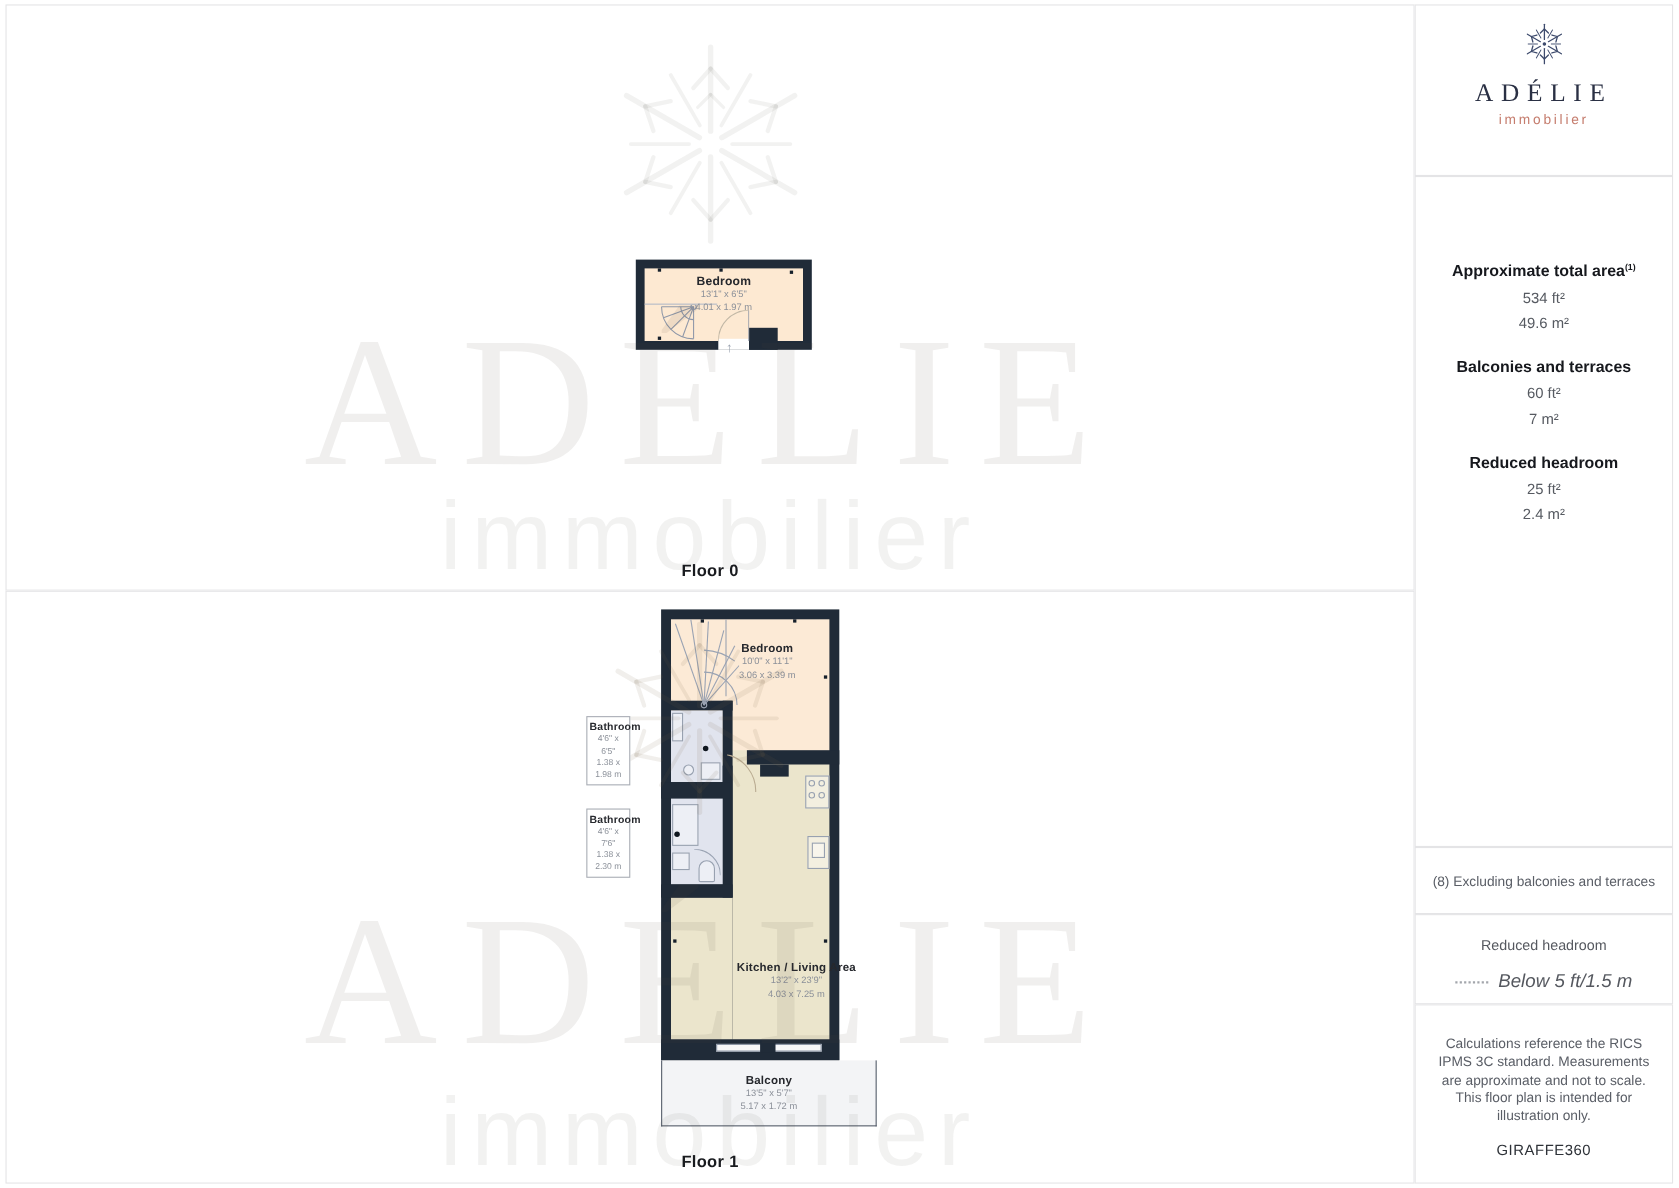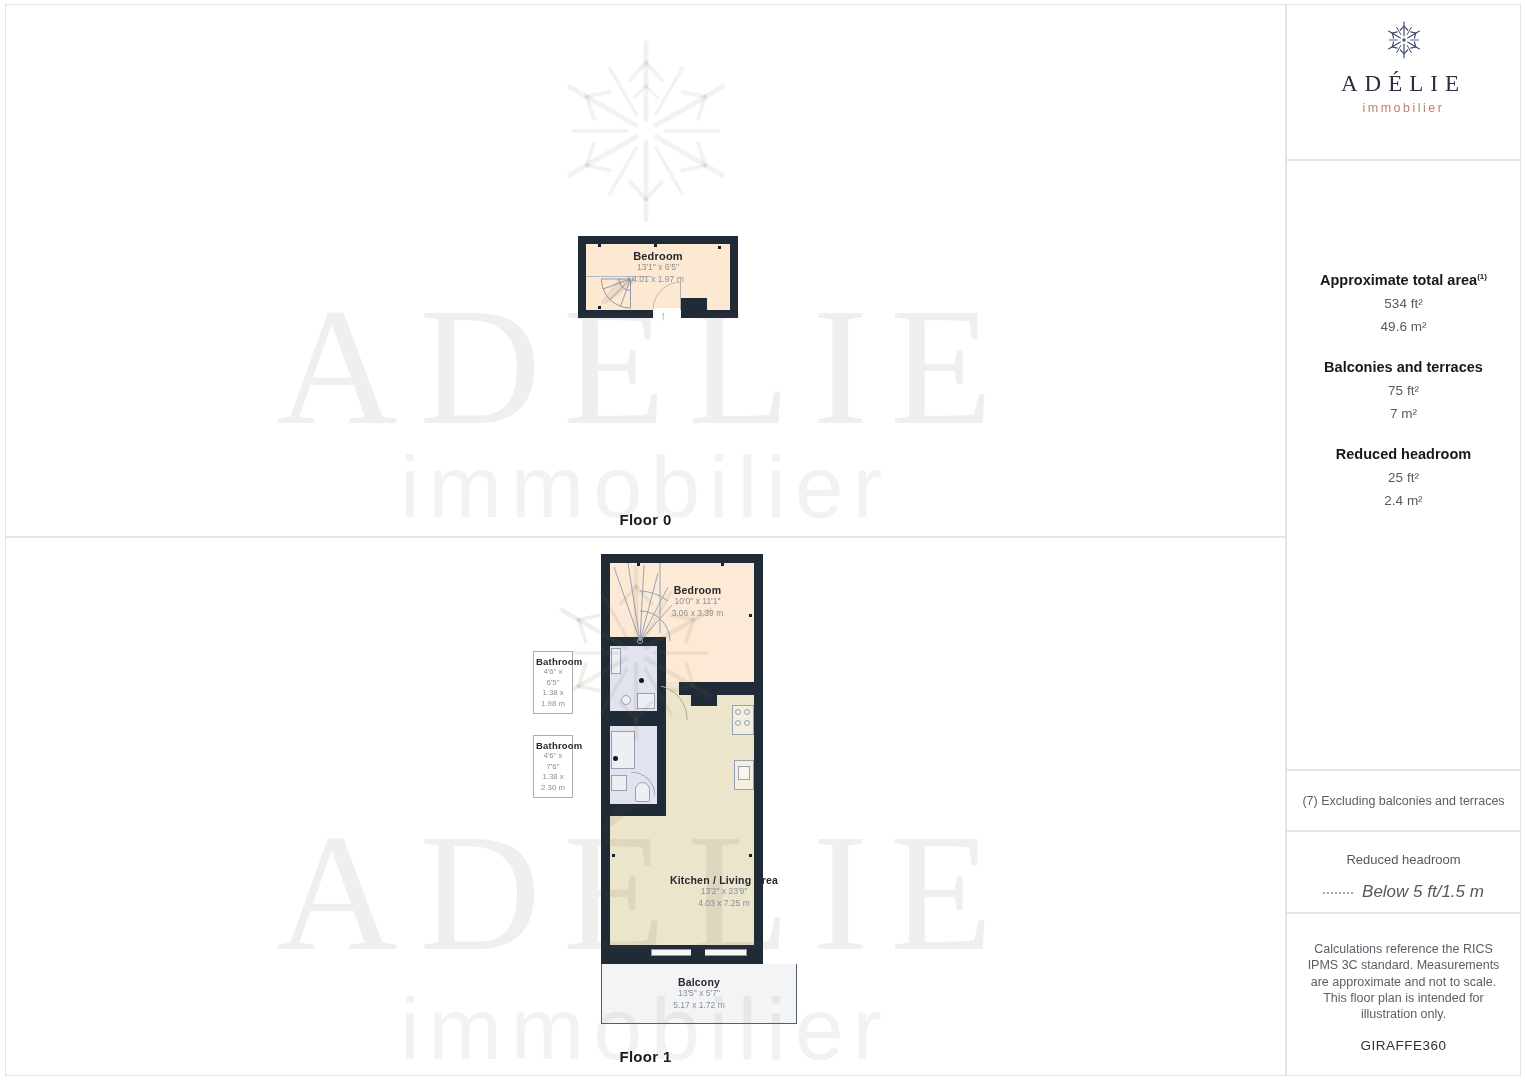--- a/index.html
+++ b/index.html
@@ -40,21 +40,21 @@
   .win{position:absolute;background:#f7f7f8;border:1px solid #8d97a6;}
   .balcony{position:absolute;background:#f3f4f6;border:1px solid #565e6b;border-top:none;}
   .arrow{position:absolute;color:#98a0ae;font-size:12px;line-height:1;}
 
   
   .sb-box{position:absolute;left:1286px;width:235px;border:1px solid #e4e4e6;background:#fff;}
   .sb-logo{top:4px;height:156px;text-align:center;padding-top:14px;}
   .logo-name{font-family:"Liberation Serif",serif;font-size:23px;letter-spacing:7px;
              color:#2a3044;margin-top:6px;}
   .logo-tag{font-size:12.5px;letter-spacing:2.5px;color:#c57c6d;margin-top:4px;}
-  .sb-area{top:160px;height:610px;text-align:center;padding-top:111px;}
+  .sb-area{top:160px;height:610px;text-align:center;padding-top:77px;}
   .sb-group{margin-bottom:25px;}
   .sb-title{font-size:14.5px;font-weight:700;color:#16181d;}
   .sb-title sup{font-size:8px;}
   .sb-val{font-size:13.5px;color:#565a61;margin-top:8px;}
   .sb-foot{top:770px;height:61px;display:flex;align-items:center;justify-content:center;
            font-size:12.5px;color:#5a5e66;}
   .sb-legend{top:831px;height:82px;text-align:center;color:#55585f;}
   .sb-legend .lg-title{font-size:13px;margin-top:20px;}
   .lg-row{margin-top:15px;font-size:17px;font-style:italic;}
   .dashes{display:inline-block;width:30px;border-top:2px dotted #a3a6ac;
@@ -398,32 +398,32 @@
   </div>
 
   <div class="sb-box sb-area">
     <div class="sb-group">
       <div class="sb-title"><span>Approximate total area</span><sup>(1)</sup></div>
       <div class="sb-val">534 ft²</div>
       <div class="sb-val">49.6 m²</div>
     </div>
     <div class="sb-group">
       <div class="sb-title">Balconies and terraces</div>
-      <div class="sb-val">75 ft²</div>
+      <div class="sb-val">60 ft²</div>
       <div class="sb-val">7 m²</div>
     </div>
     <div class="sb-group">
       <div class="sb-title">Reduced headroom</div>
       <div class="sb-val">25 ft²</div>
       <div class="sb-val">2.4 m²</div>
     </div>
   </div>
 
   <div class="sb-box sb-foot">
-    <span>(7) Excluding balconies and terraces</span>
+    <span>(8) Excluding balconies and terraces</span>
   </div>
 
   <div class="sb-box sb-legend">
     <div class="lg-title">Reduced headroom</div>
     <div class="lg-row">
       <span class="dashes"></span><span>Below 5 ft/1.5 m</span>
     </div>
   </div>
 
   <div class="sb-box sb-calc">

